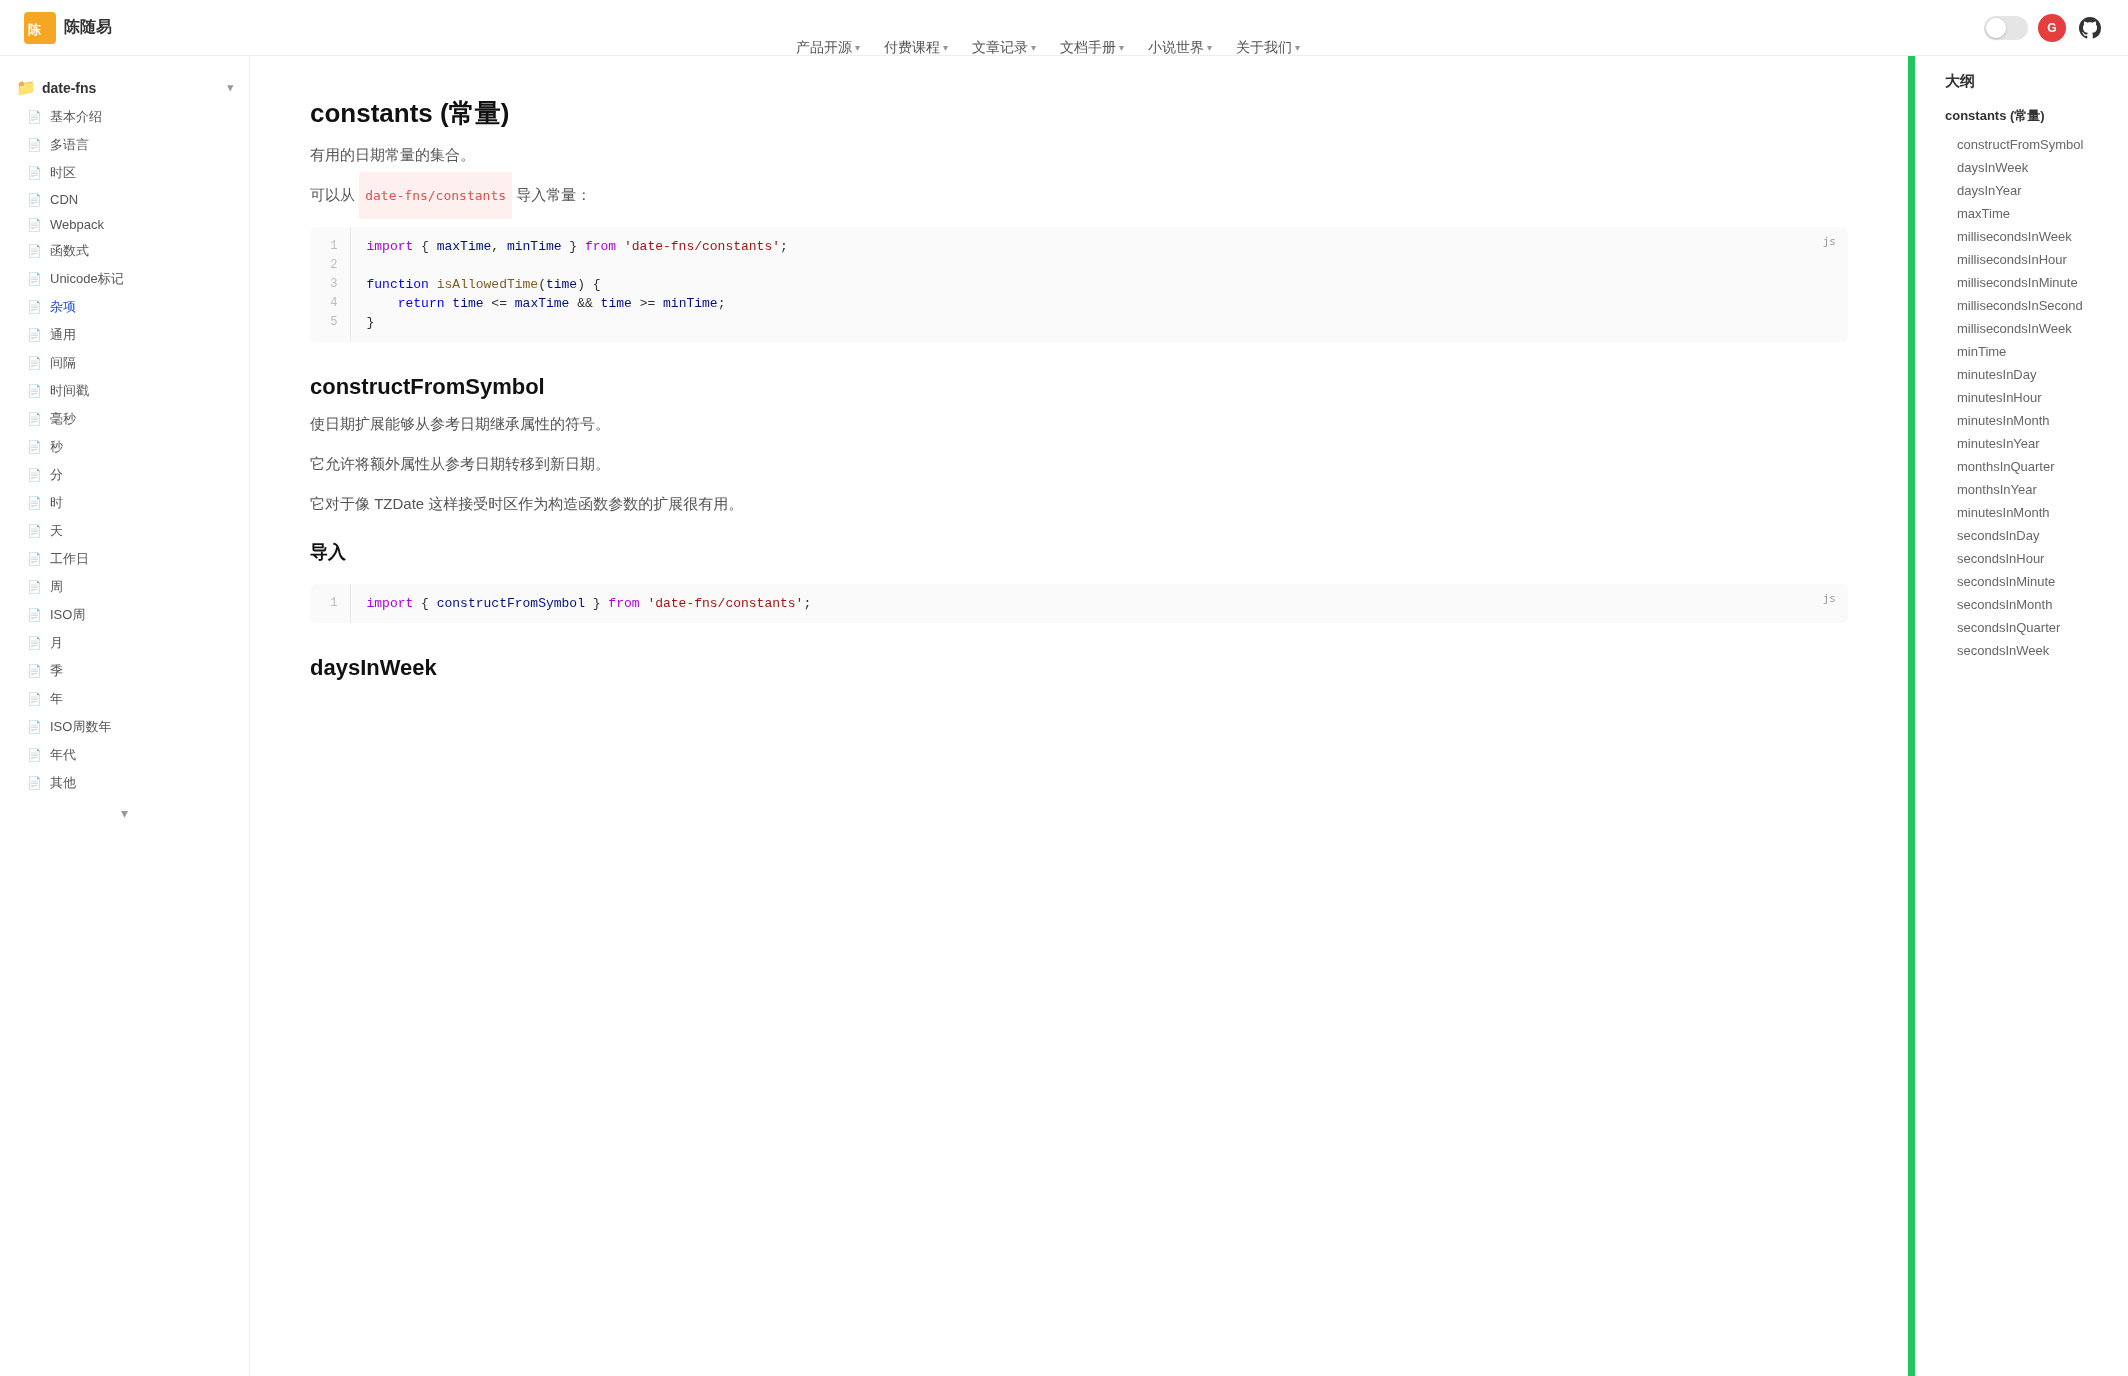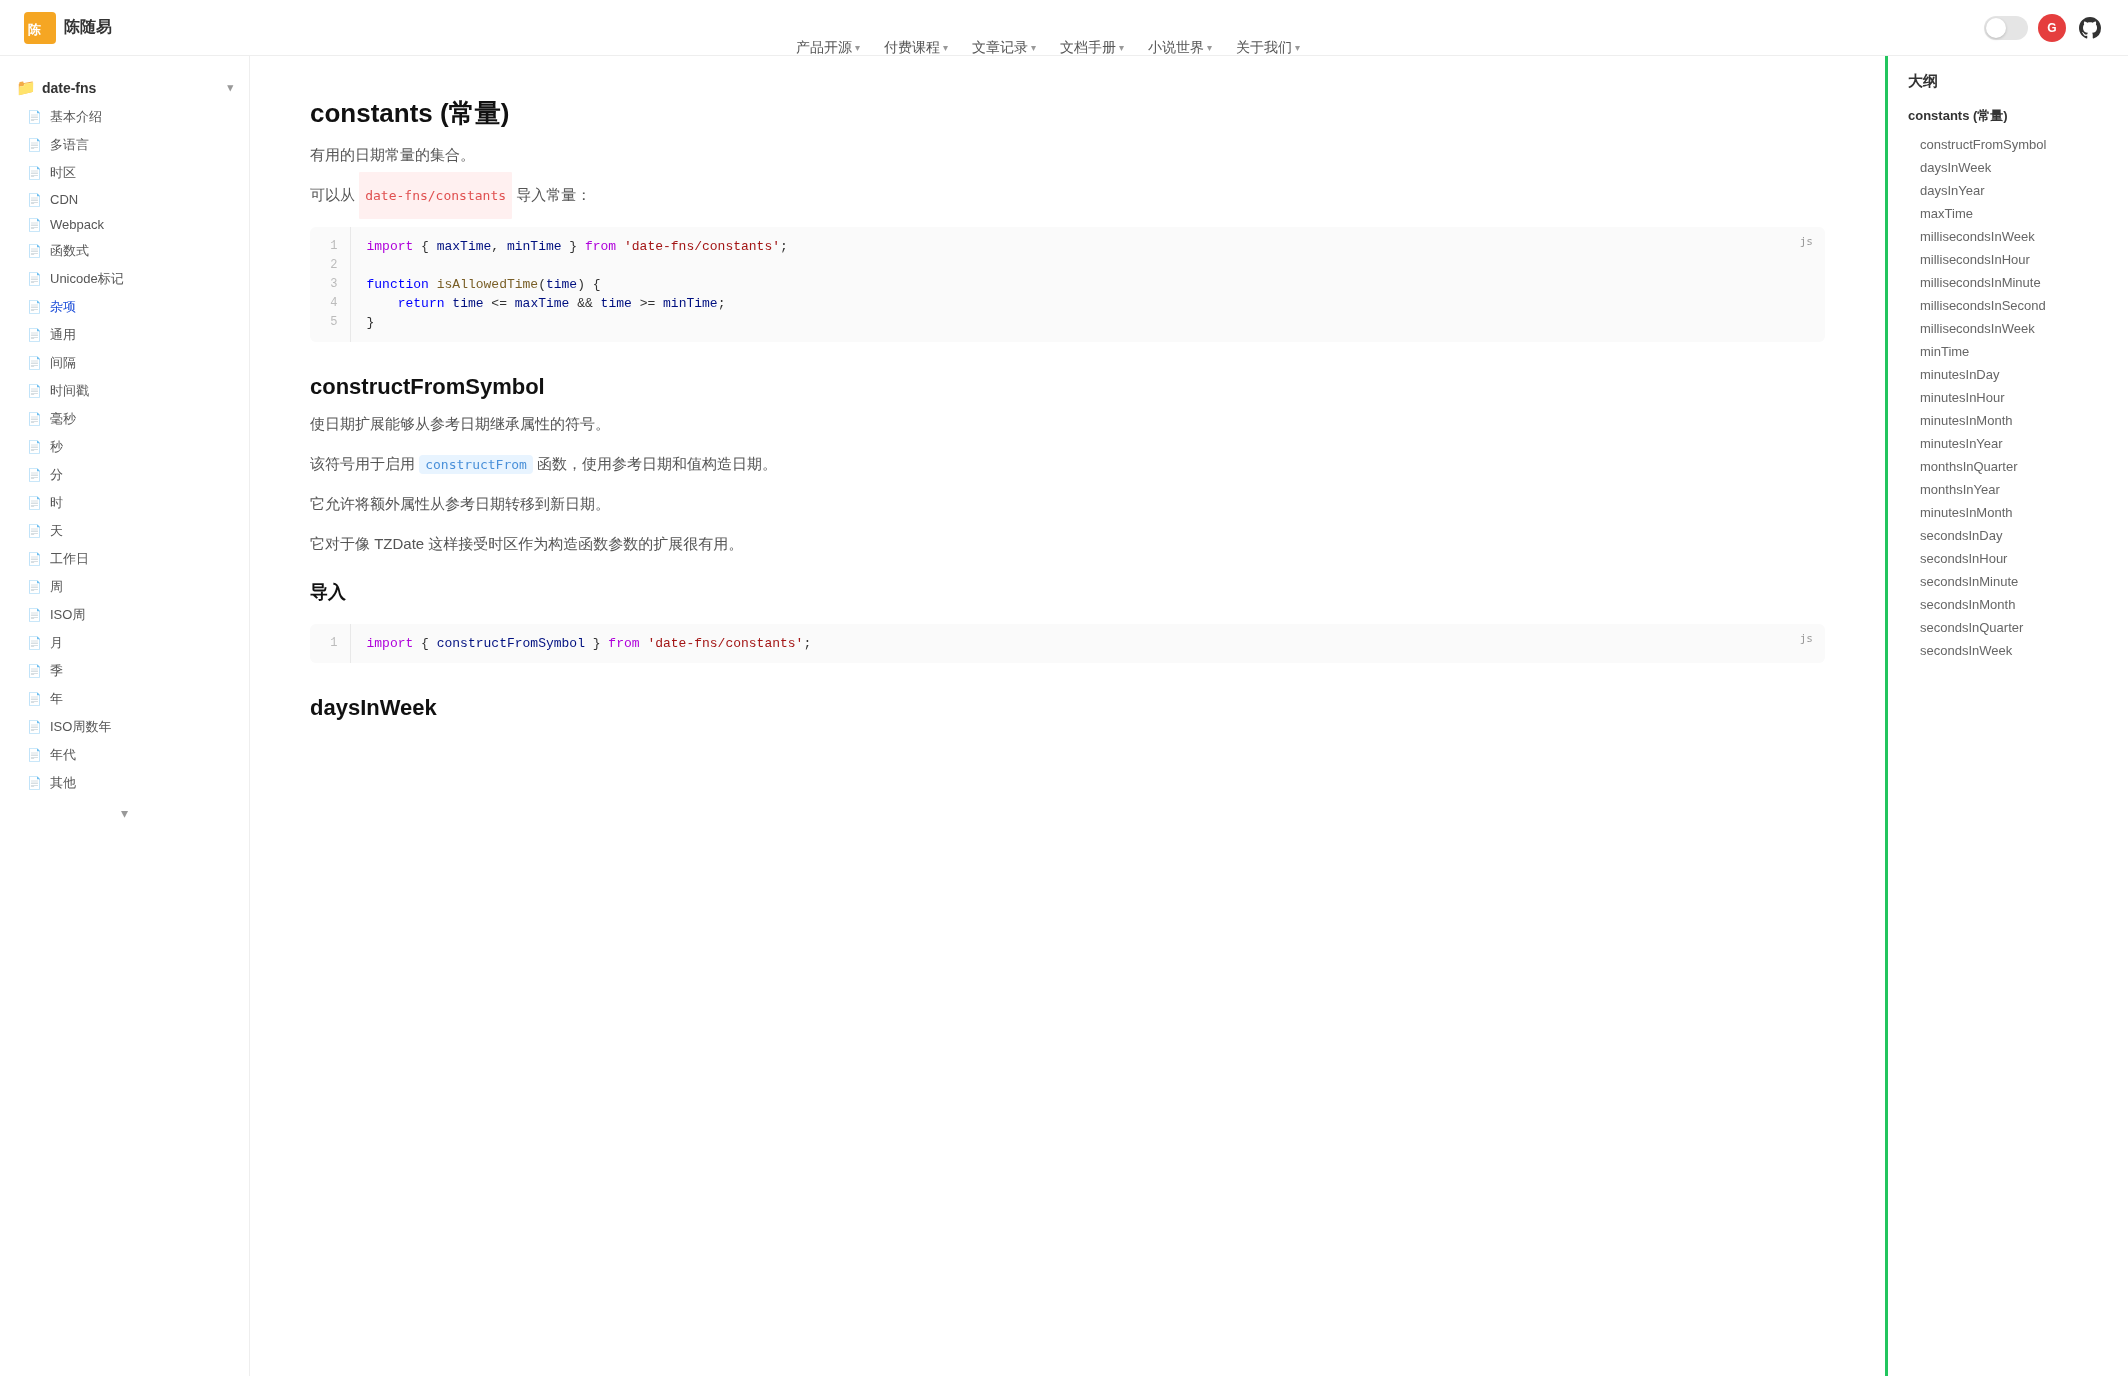--- a/index.html
+++ b/index.html
@@ -52,21 +52,21 @@
     .code-table tr:first-child td { padding-top: 12px; }
     .code-table tr:last-child td { padding-bottom: 12px; }
 
     
     .code-block { background: #fafafa; }
 
     .subsection-title { font-size: 22px; font-weight: 700; color: #111; margin: 32px 0 12px 0; }
     .sub-subsection-title { font-size: 18px; font-weight: 700; color: #111; margin: 24px 0 10px 0; }
 
     
-    .toc-panel { width: 243px; flex-shrink: 0; padding: 16px 0 16px 20px; overflow-y: auto; border-left: 3px solid #22c55e; }
+    .toc-panel { width: 220px; flex-shrink: 0; padding: 16px 0 16px 30px; overflow-y: auto; border-left: 7px solid #22c55e; }
     .toc-panel::-webkit-scrollbar { width: 4px; }
     .toc-panel::-webkit-scrollbar-thumb { background: #ccc; border-radius: 2px; }
     .toc-title { font-size: 15px; font-weight: 600; color: #333; margin-bottom: 12px; }
     .toc-item { display: block; padding: 4px 0; font-size: 13px; color: #555; cursor: pointer; text-decoration: none; }
     .toc-item.level1 { font-weight: 600; color: #333; margin-bottom: 4px; }
     .toc-item.level2 { padding-left: 12px; color: #666; }
   </style>
 </head>
 <body>
 
@@ -266,25 +266,20 @@
         <tr>
           <td class="code-line-num">5</td>
           <td class="code-line-content">}</td>
         </tr>
       </tbody>
         </table>
     </div>
 
     <h2 class="subsection-title">constructFromSymbol</h2>
     <p class="section-desc">使日期扩展能够从参考日期继承属性的符号。</p>
-    <p class="section-desc">
-      <span>该符号用于启用</span>
-      <code class="inline-code-blue">constructFrom</code>
-      <span>函数，使用参考日期和值构造日期。</span>
-    </p>
     <p class="section-desc">它允许将额外属性从参考日期转移到新日期。</p>
     <p class="section-desc">它对于像 TZDate 这样接受时区作为构造函数参数的扩展很有用。</p>
 
     <h3 class="sub-subsection-title">导入</h3>
 
     <div class="code-block">
       <span class="code-lang-badge">js</span>
       <table class="code-table">
         <tbody>
             <tr>

